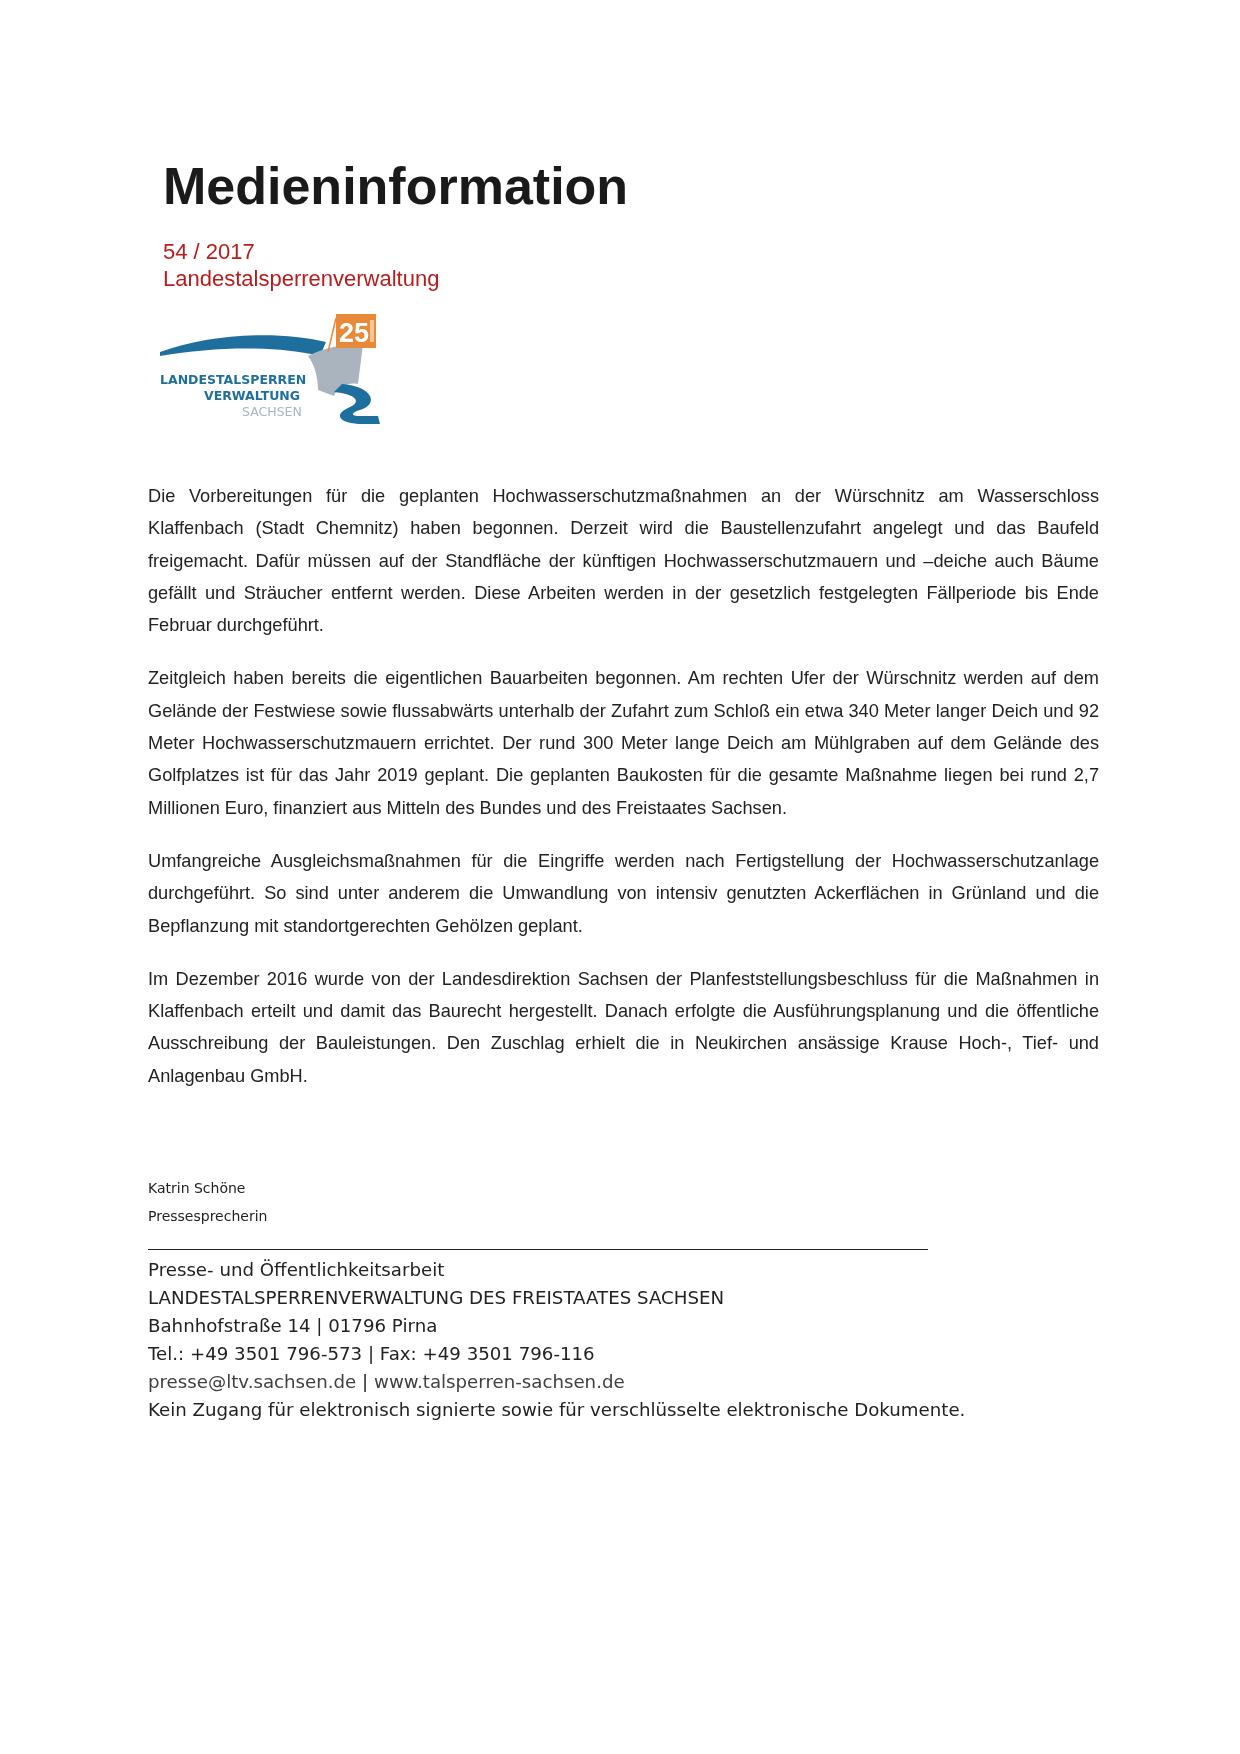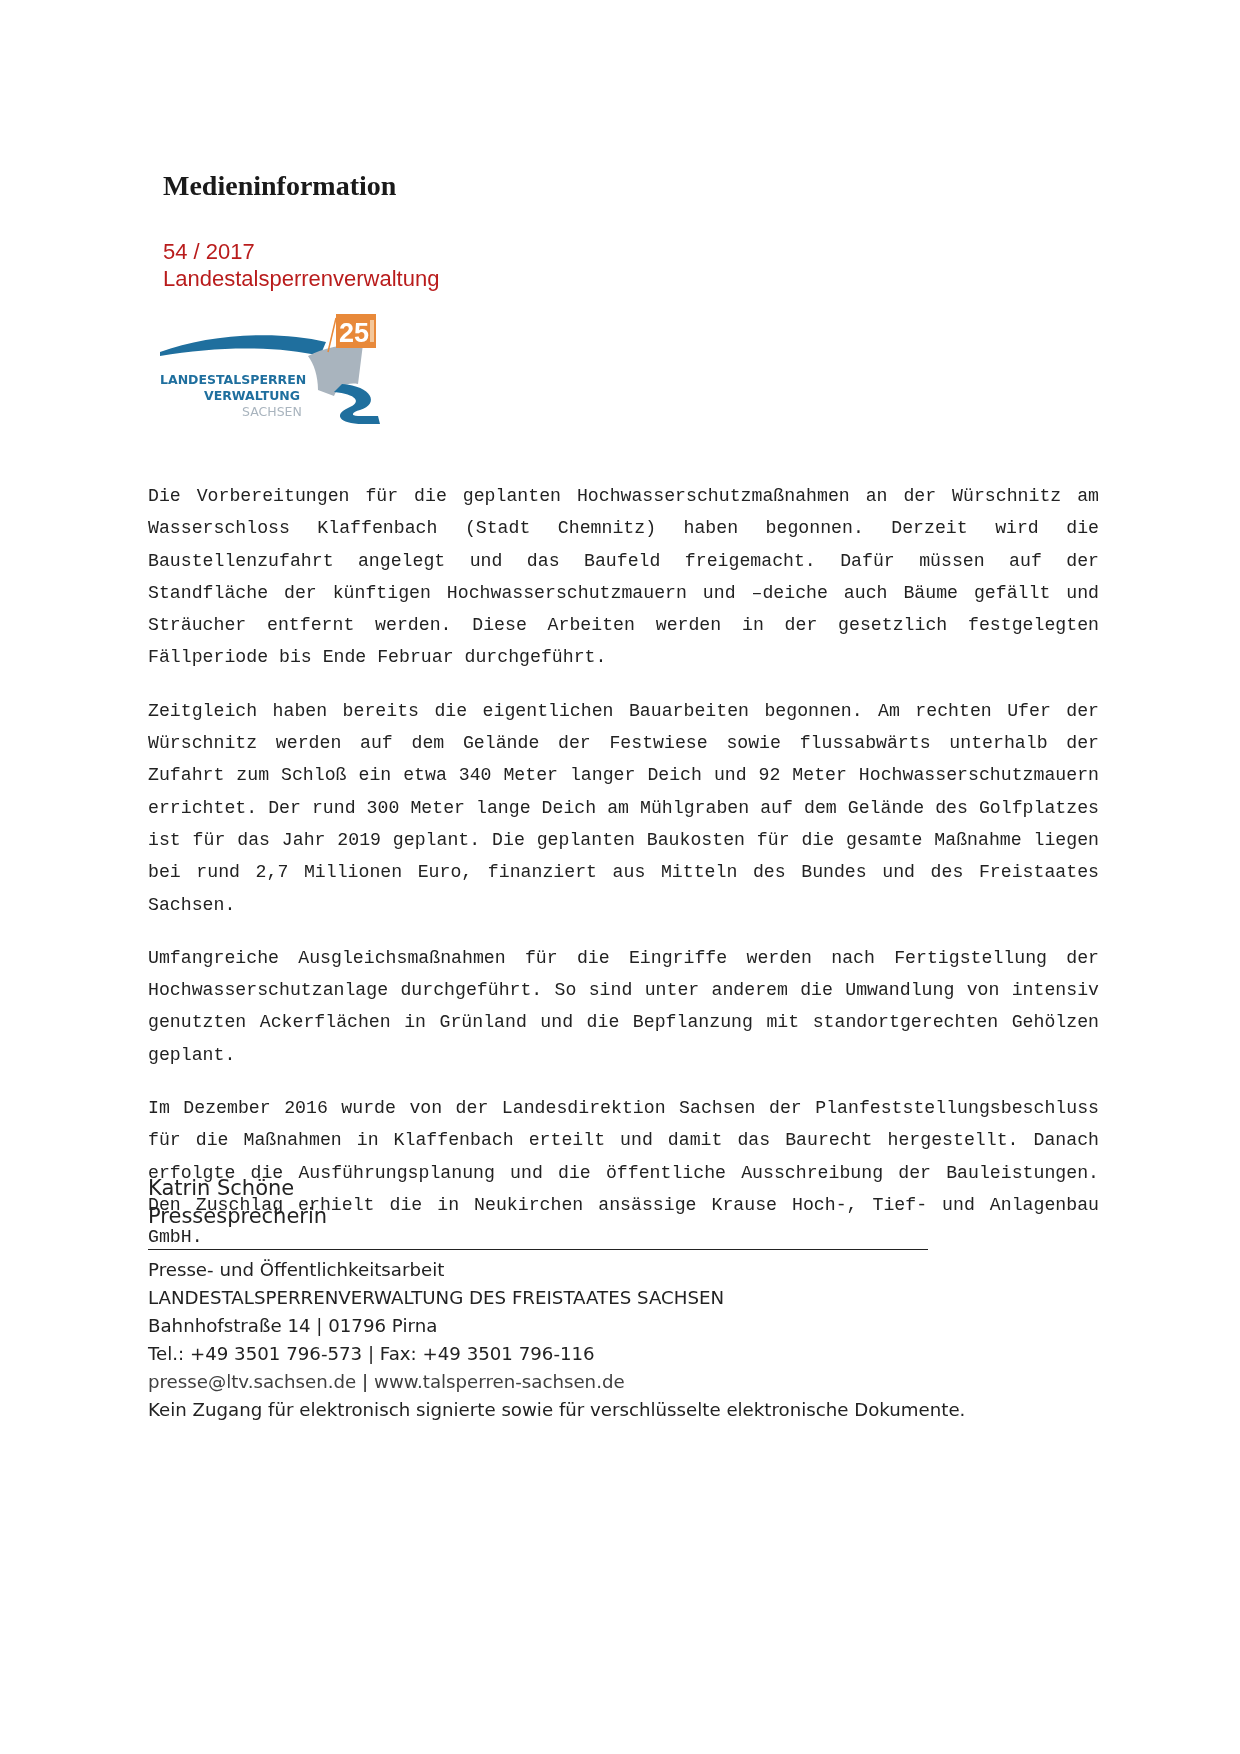--- a/index.html
+++ b/index.html
@@ -19,23 +19,23 @@
       left: 0; top: 0;
       width: 1240px;
       height: 1754px;
       background: #ffffff;
     }
     .title {
       position: absolute;
       left: 163px;
       top: 160px;
       margin: 0;
-      font-family: Liberation Serif, serif;
+      font-family: Liberation Sans, sans-serif;
       font-weight: bold;
-      font-size: 28px;
+      font-size: 52px;
       line-height: 52px;
       color: #1a1a1a;
       letter-spacing: 0px;
     }
     .meta {
       position: absolute;
       left: 163px;
       top: 238px;
       font-family: "Liberation Sans", sans-serif;
       font-size: 22px;
@@ -50,37 +50,37 @@
       top: 312px;
       width: 240px;
       height: 118px;
     }
 
     .body-text {
       position: absolute;
       left: 148px;
       top: 480px;
       width: 951px;
-      font-family: Liberation Mono, monospace;
+      font-family: Liberation Sans, sans-serif;
       font-size: 18.2px;
       line-height: 32.3px;
       color: #222;
     }
     .body-text p {
       margin: 0 0 21px 0;
       text-align: justify;
       text-align-last: left;
     }
 
     .signature {
       position: absolute;
       left: 148px;
       top: 1174px;
       font-family: "DejaVu Sans", sans-serif;
-      font-size: 21px;
+      font-size: 14px;
       line-height: 28px;
       color: #222;
     }
     .separator {
       position: absolute;
       left: 148px;
       top: 1249px;
       width: 780px;
       height: 0;
       border-top: 1.5px solid #222;

